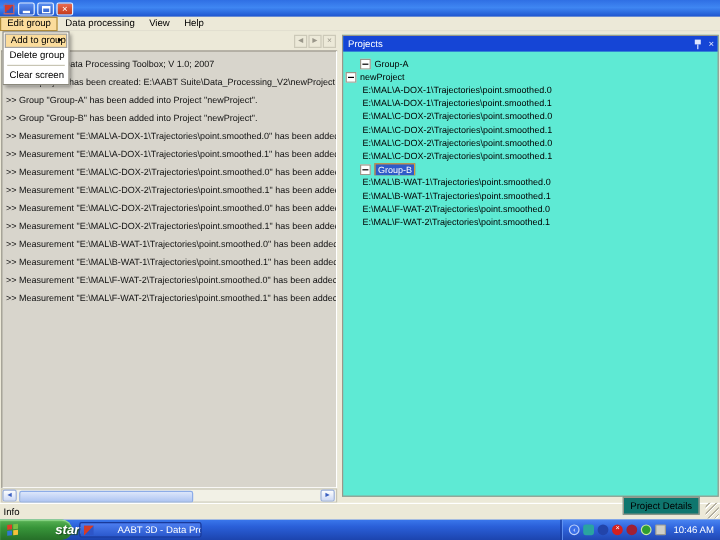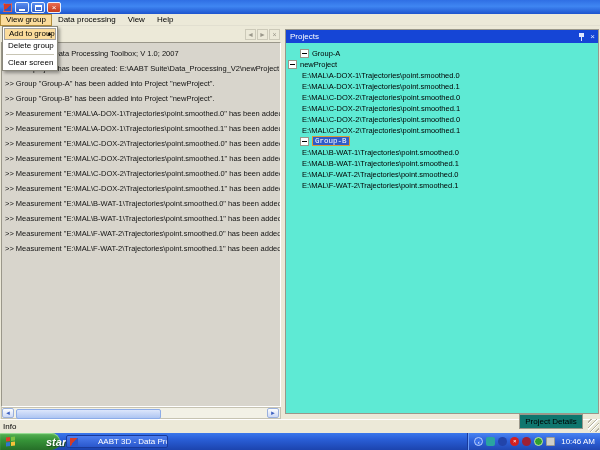--- a/index.html
+++ b/index.html
@@ -65,21 +65,21 @@
   .tree { position:absolute; left:0; top:15px; width:312px; height:368px; overflow:hidden;
     font-size:7.5px; color:#000; padding-top:2px; }
   .tree-row { height:11px; line-height:11px; white-space:nowrap; overflow:hidden; position:relative; }
   .tree-row .exp { display:inline-block; width:9px; height:9px; background:#fff; border:1px solid #9a978a;
     vertical-align:middle; position:relative; margin-right:3px; }
   .tree-row .exp::after { content:""; position:absolute; left:1px; top:3px; width:5px; height:1px; background:#000; }
   .lvl0 { padding-left:2px; }
   .lvl1 { padding-left:14px; }
   .lvl2 { padding-left:16px; }
   .tree-label { vertical-align:middle; }
-  .tree-row.selected .tree-label { background:#2f5bc8; color:#fff; border:1px solid #d89a38; padding:0 2px;font-family:Liberation Mono, monospace; }
+  .tree-row.selected .tree-label { background:#2f5bc8; color:#fff; border:1px solid #d89a38; padding:0 2px; }
 
   
   .dropdown { position:absolute; left:2px; top:26px; width:56px; background:#fff;
     border:1px solid #8a887c; box-shadow:2px 2px 3px rgba(0,0,0,.35); font-size:8px; z-index:50; padding:1px; }
   .dd-item { height:12px; line-height:12px; padding-left:4px; position:relative; white-space:nowrap; }
   .dd-item.hl { background:#fbdc9c; border:1px solid #a3a3a3; line-height:10px; }
   .dd-item .sub-arrow { position:absolute; right:2px; top:0; font-size:6px; }
   .dd-sep { height:1px; background:#c8c5b4; margin:2px 2px; }
   .submenu { position:absolute; left:57px; top:26px; width:112px; background:#fff;
     border:1px solid #8a887c; box-shadow:2px 2px 3px rgba(0,0,0,.35); font-size:8px; z-index:51; padding:1px; }
@@ -134,21 +134,21 @@
           <span class="mingl"></span>
         </span>
       <span class="winbtn">
           <span class="maxgl"></span>
         </span>
       <span class="winbtn close">×</span>
     </span>
   </div>
 
   <div class="menubar">
-    <span class="menu-item active">View group</span>
+    <span class="menu-item active">Edit group</span>
     <span class="menu-item">Data processing</span>
     <span class="menu-item">View</span>
     <span class="menu-item">Help</span>
   </div>
 
   <div class="left-panel">
     <div class="tabstrip">
       <span class="navbtns">
         <span class="navbtn">◄</span>
         <span class="navbtn">►</span>

